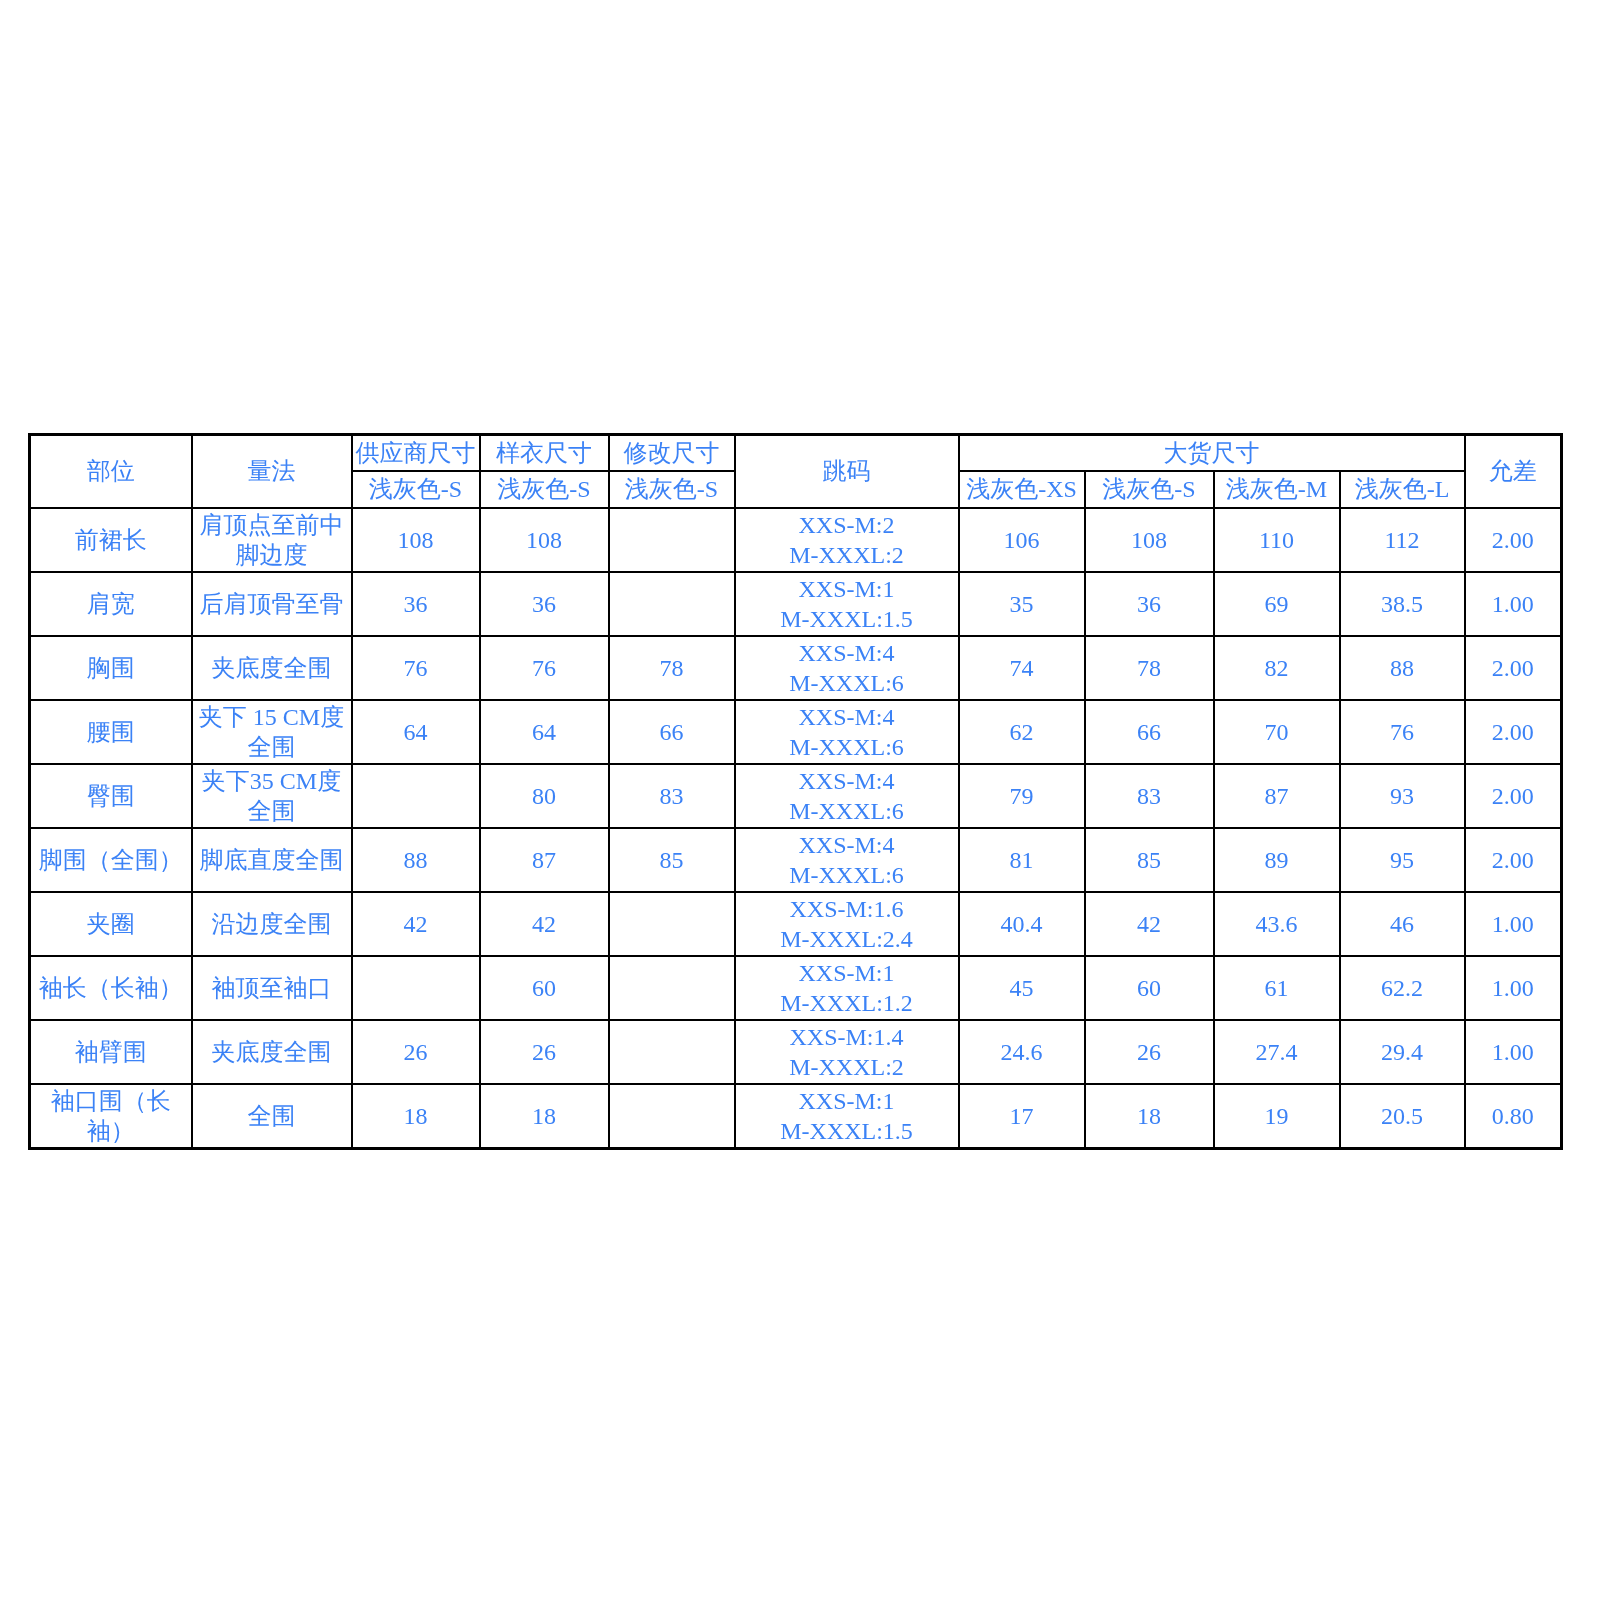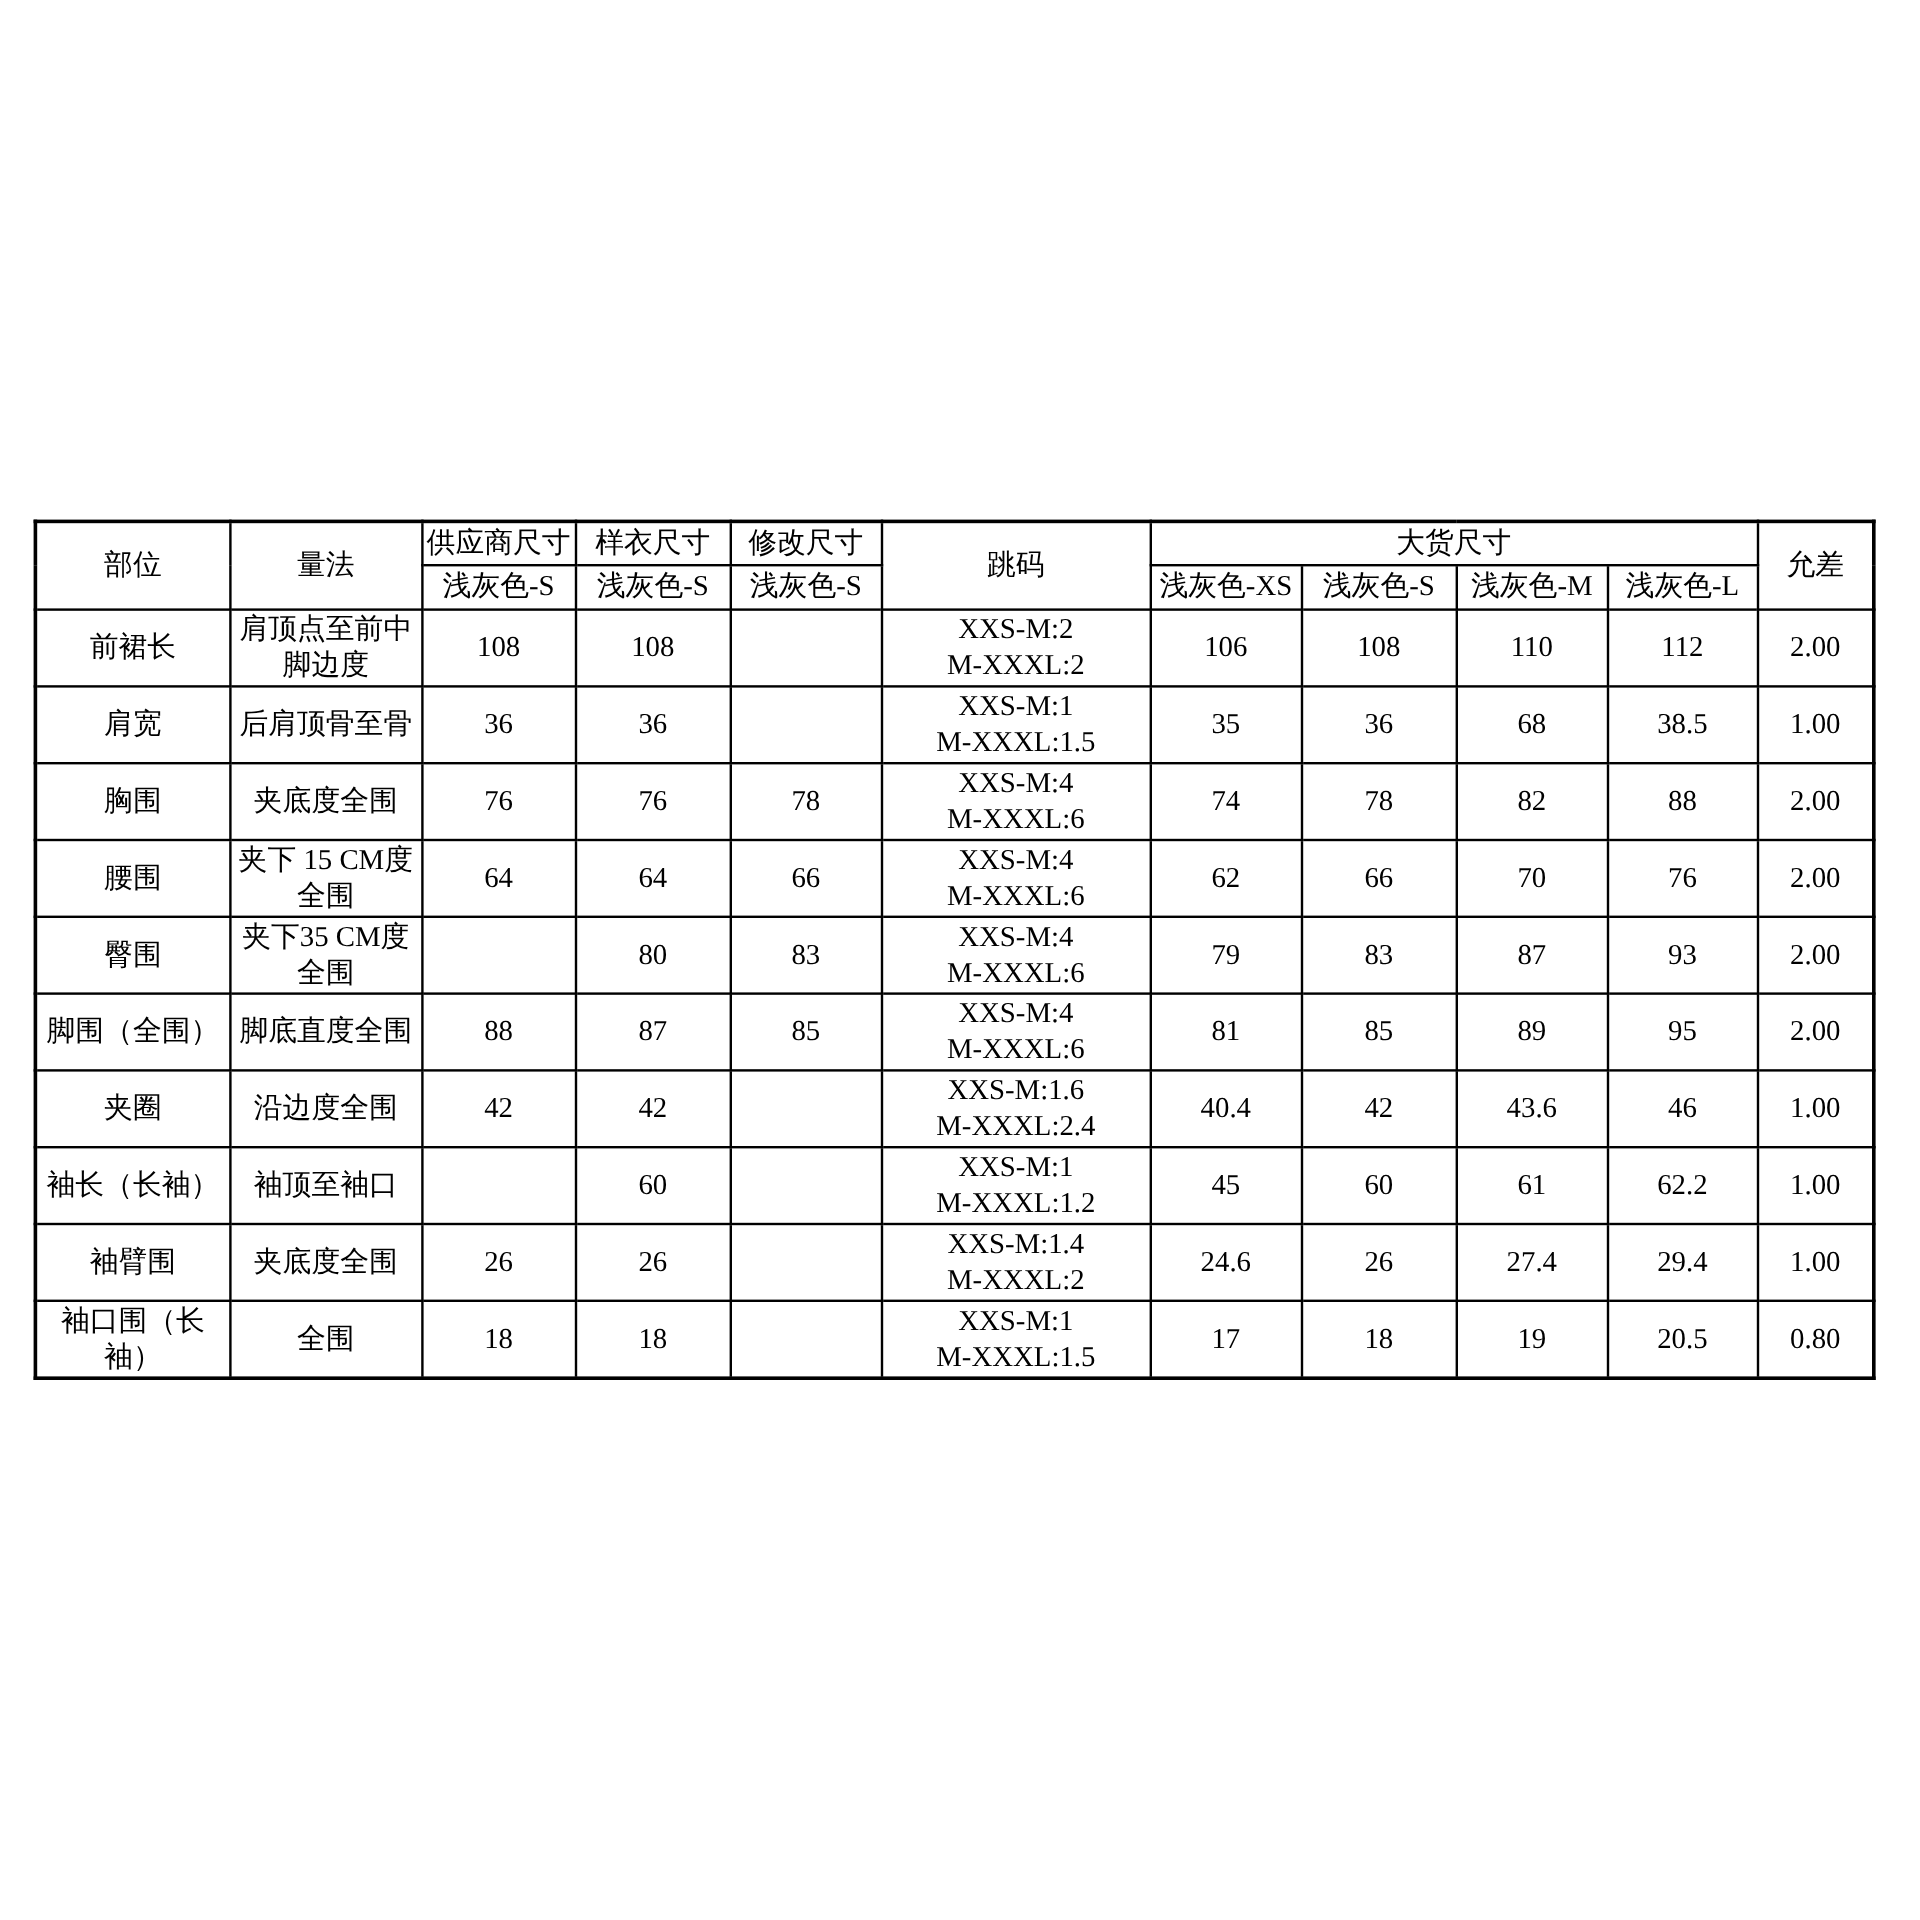--- a/index.html
+++ b/index.html
@@ -6,21 +6,21 @@
     margin: 0;
     padding: 0;
     background: #ffffff;
   }
   .page {
     position: relative;
     width: 1600px;
     height: 1600px;
     background: #ffffff;
     font-family: "Liberation Serif", "DejaVu Serif", serif;
-    color: #000000;
+    color: #3b82f6;
   }
   table.spec {
     position: absolute;
     left: 28px;
     top: 433px;
     width: 1532px;
     border-collapse: collapse;
     table-layout: fixed;
     border: 3px solid #000000;
     font-size: 24px;
@@ -101,21 +101,21 @@
     <tr class="data">
       <td>肩宽</td>
       <td>后肩顶骨至骨</td>
       <td>36</td>
       <td>36</td>
       <td></td>
       <td class="grading">XXS-M:1
 M-XXXL:1.5</td>
       <td>35</td>
       <td>36</td>
-      <td>68</td>
+      <td>69</td>
       <td>38.5</td>
       <td>1.00</td>
     </tr>
     <tr class="data">
       <td>胸围</td>
       <td>夹底度全围</td>
       <td>76</td>
       <td>76</td>
       <td>78</td>
       <td class="grading">XXS-M:4

